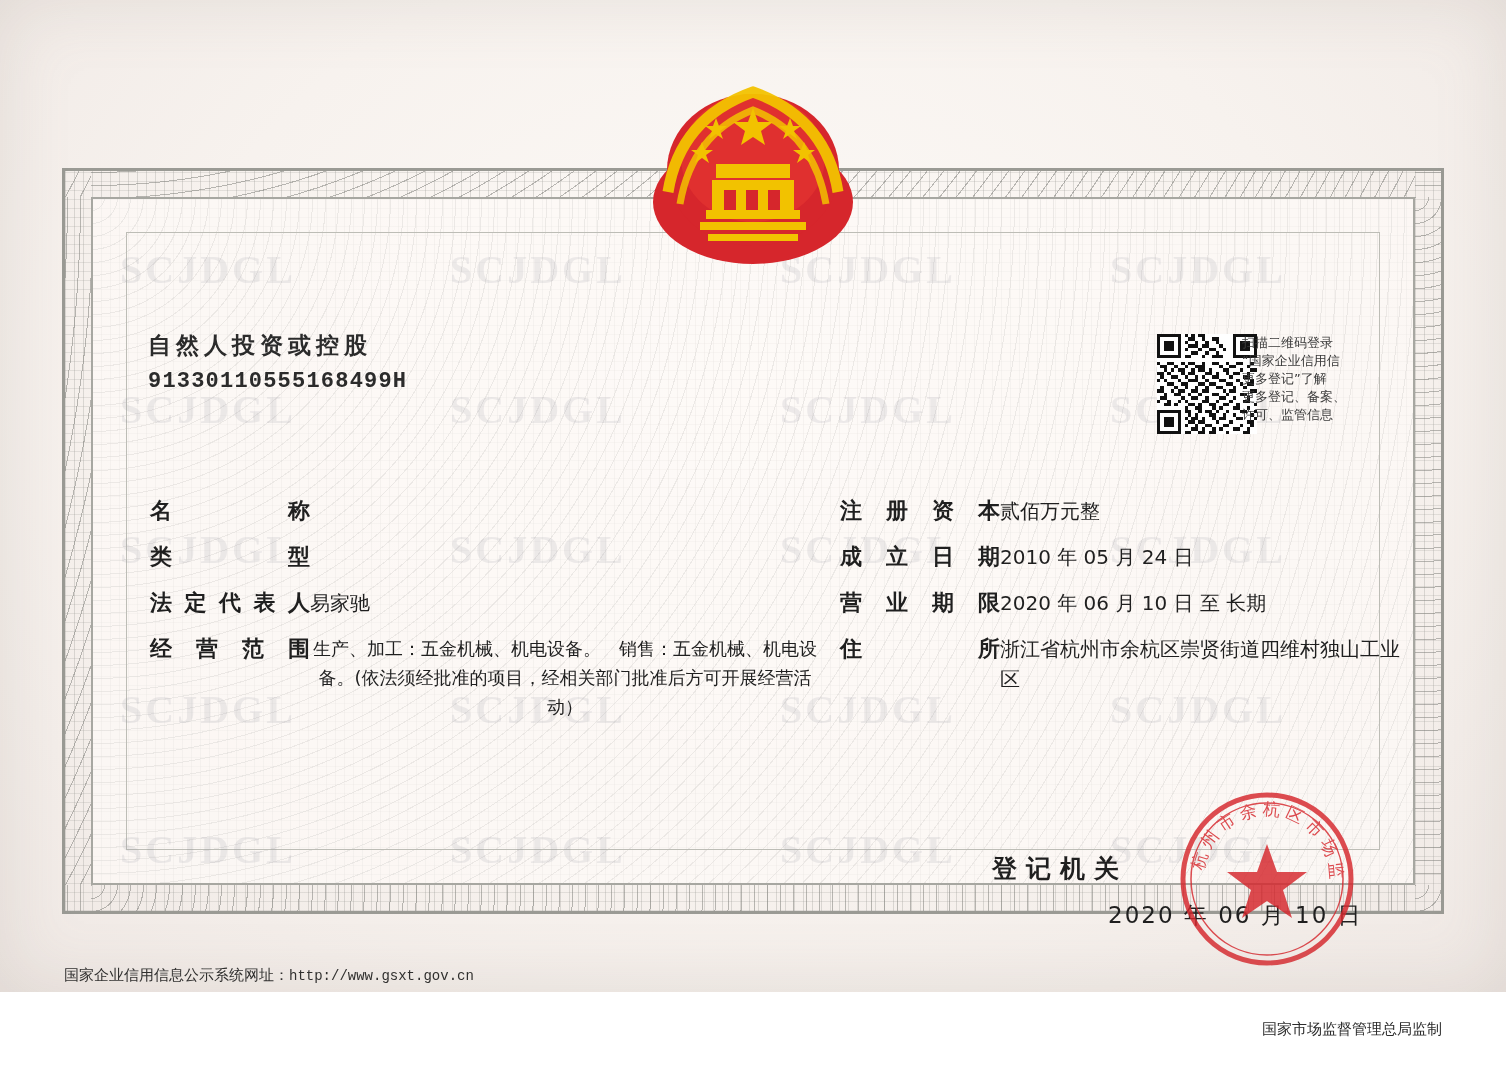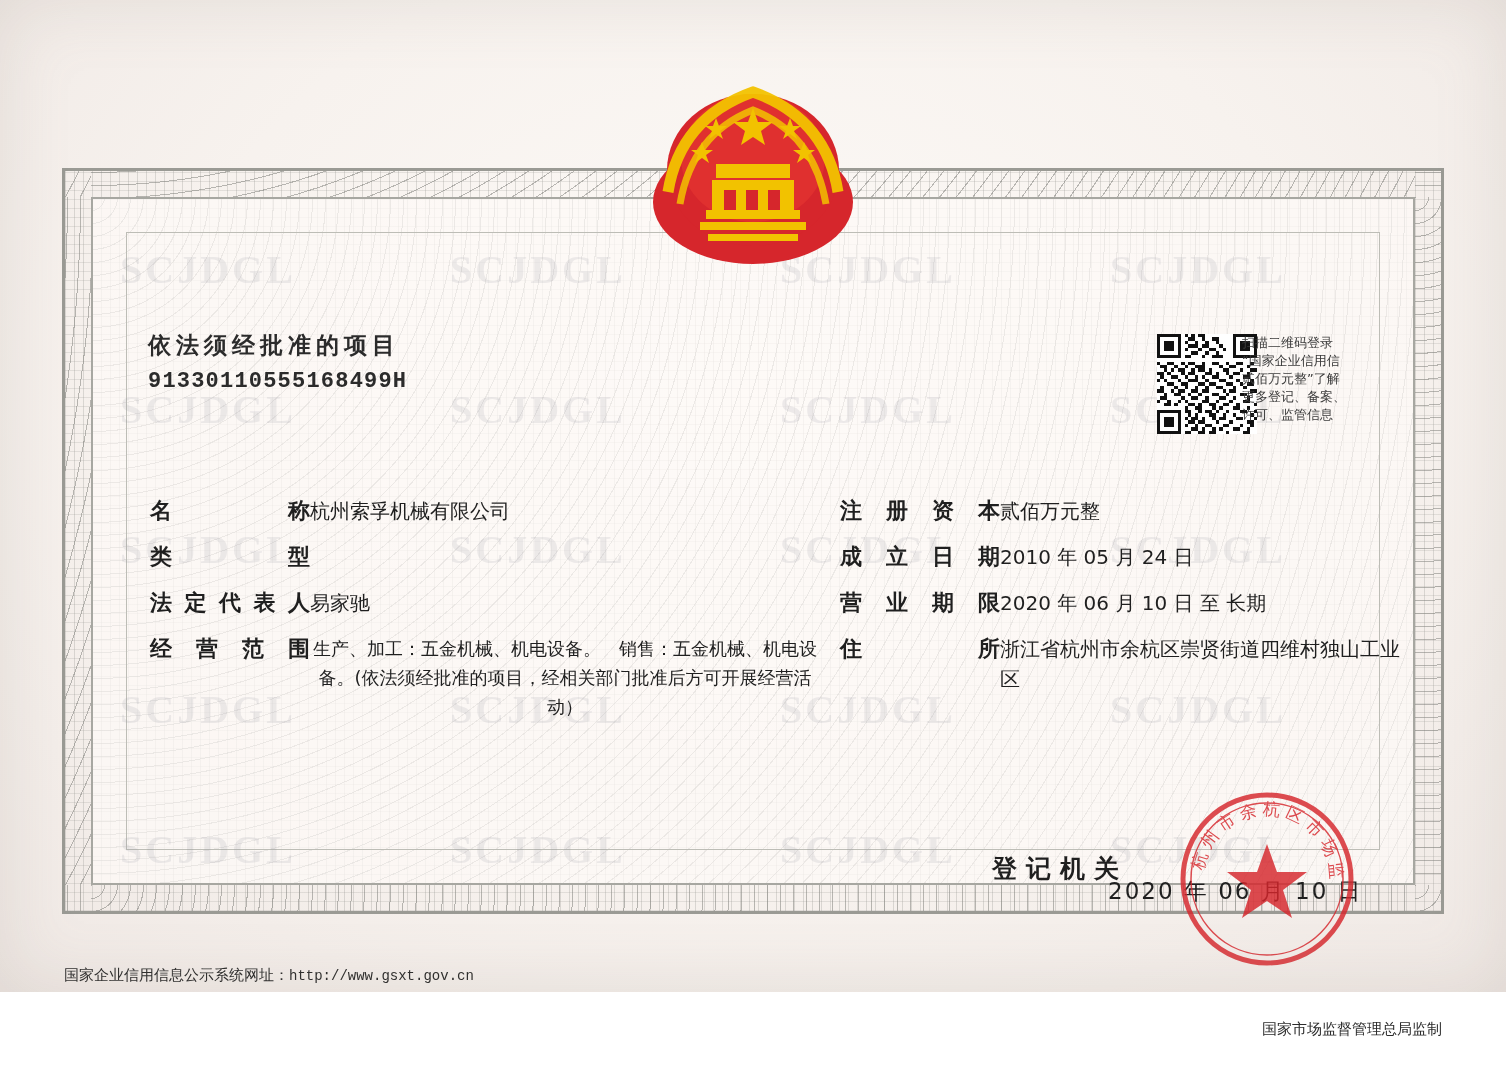--- a/index.html
+++ b/index.html
@@ -209,21 +209,21 @@
     top: 852px;
     font-family: "DejaVu Sans", sans-serif;
     font-size: 25px;
     font-weight: bold;
     color: #1f1f1f;
     letter-spacing: 9px;
   }
   .registrar-date {
     position: absolute;
     left: 1108px;
-    top: 876px;
+    top: 900px;
     font-family: "DejaVu Sans", sans-serif;
     font-size: 23px;
     color: #1f1f1f;
     letter-spacing: 2px;
   }
   .seal {
     position: absolute;
     left: 1178px;
     top: 790px;
     width: 178px;
@@ -316,21 +316,21 @@
       <polygon points="103,56 108,70 123,70 111,79 115,93 103,85 91,93 95,79 83,70 98,70" fill="#f2c200"></polygon>
       <polygon points="66,66 69,74 77,74 70,79 73,87 66,82 59,87 62,79 55,74 63,74" fill="#f2c200"></polygon>
       <polygon points="52,90 55,98 63,98 56,103 59,111 52,106 45,111 48,103 41,98 49,98" fill="#f2c200"></polygon>
       <polygon points="140,66 143,74 151,74 144,79 147,87 140,82 133,87 136,79 129,74 137,74" fill="#f2c200"></polygon>
       <polygon points="154,90 157,98 165,98 158,103 161,111 154,106 147,111 150,103 143,98 151,98" fill="#f2c200"></polygon>
     </svg>
   </div>
 
 
   <div class="code-block">
-    <div class="code-label">依法须经批准的项目</div>
+    <div class="code-label">自然人投资或控股</div>
     <div class="code-value">91330110555168499H</div>
   </div>
 
   <div class="qr">
     <svg width="100" height="100" viewBox="0 0 29 29" shape-rendering="crispEdges">
       <rect width="29" height="29" fill="#ffffff"></rect>
       <g fill="#111111">
         <rect x="0" y="0" width="7" height="1"></rect>
           <rect x="0" y="6" width="7" height="1"></rect>
         <rect x="0" y="0" width="1" height="7"></rect>
@@ -520,33 +520,32 @@
           <rect x="15" y="28" width="2" height="1"></rect>
           <rect x="20" y="28" width="1" height="1"></rect>
           <rect x="25" y="28" width="2" height="1"></rect>
       </g>
     </svg>
   </div>
 
   <div class="qr-note">
     <div>扫描二维码登录</div>
     <div>“国家企业信用信</div>
-    <div>贰佰万元整”了解</div>
+    <div>更多登记”了解</div>
     <div>更多登记、备案、</div>
     <div>许可、监管信息</div>
   </div>
 
   <div class="col-left">
 
     <div class="field">
       <div class="f-label">
         <span>名</span>
         <span>称</span>
       </div>
-      <div class="f-value">杭州索孚机械有限公司</div>
     </div>
 
     <div class="field">
       <div class="f-label">
         <span>类</span>
         <span>型</span>
       </div>
     </div>
 
     <div class="field">

